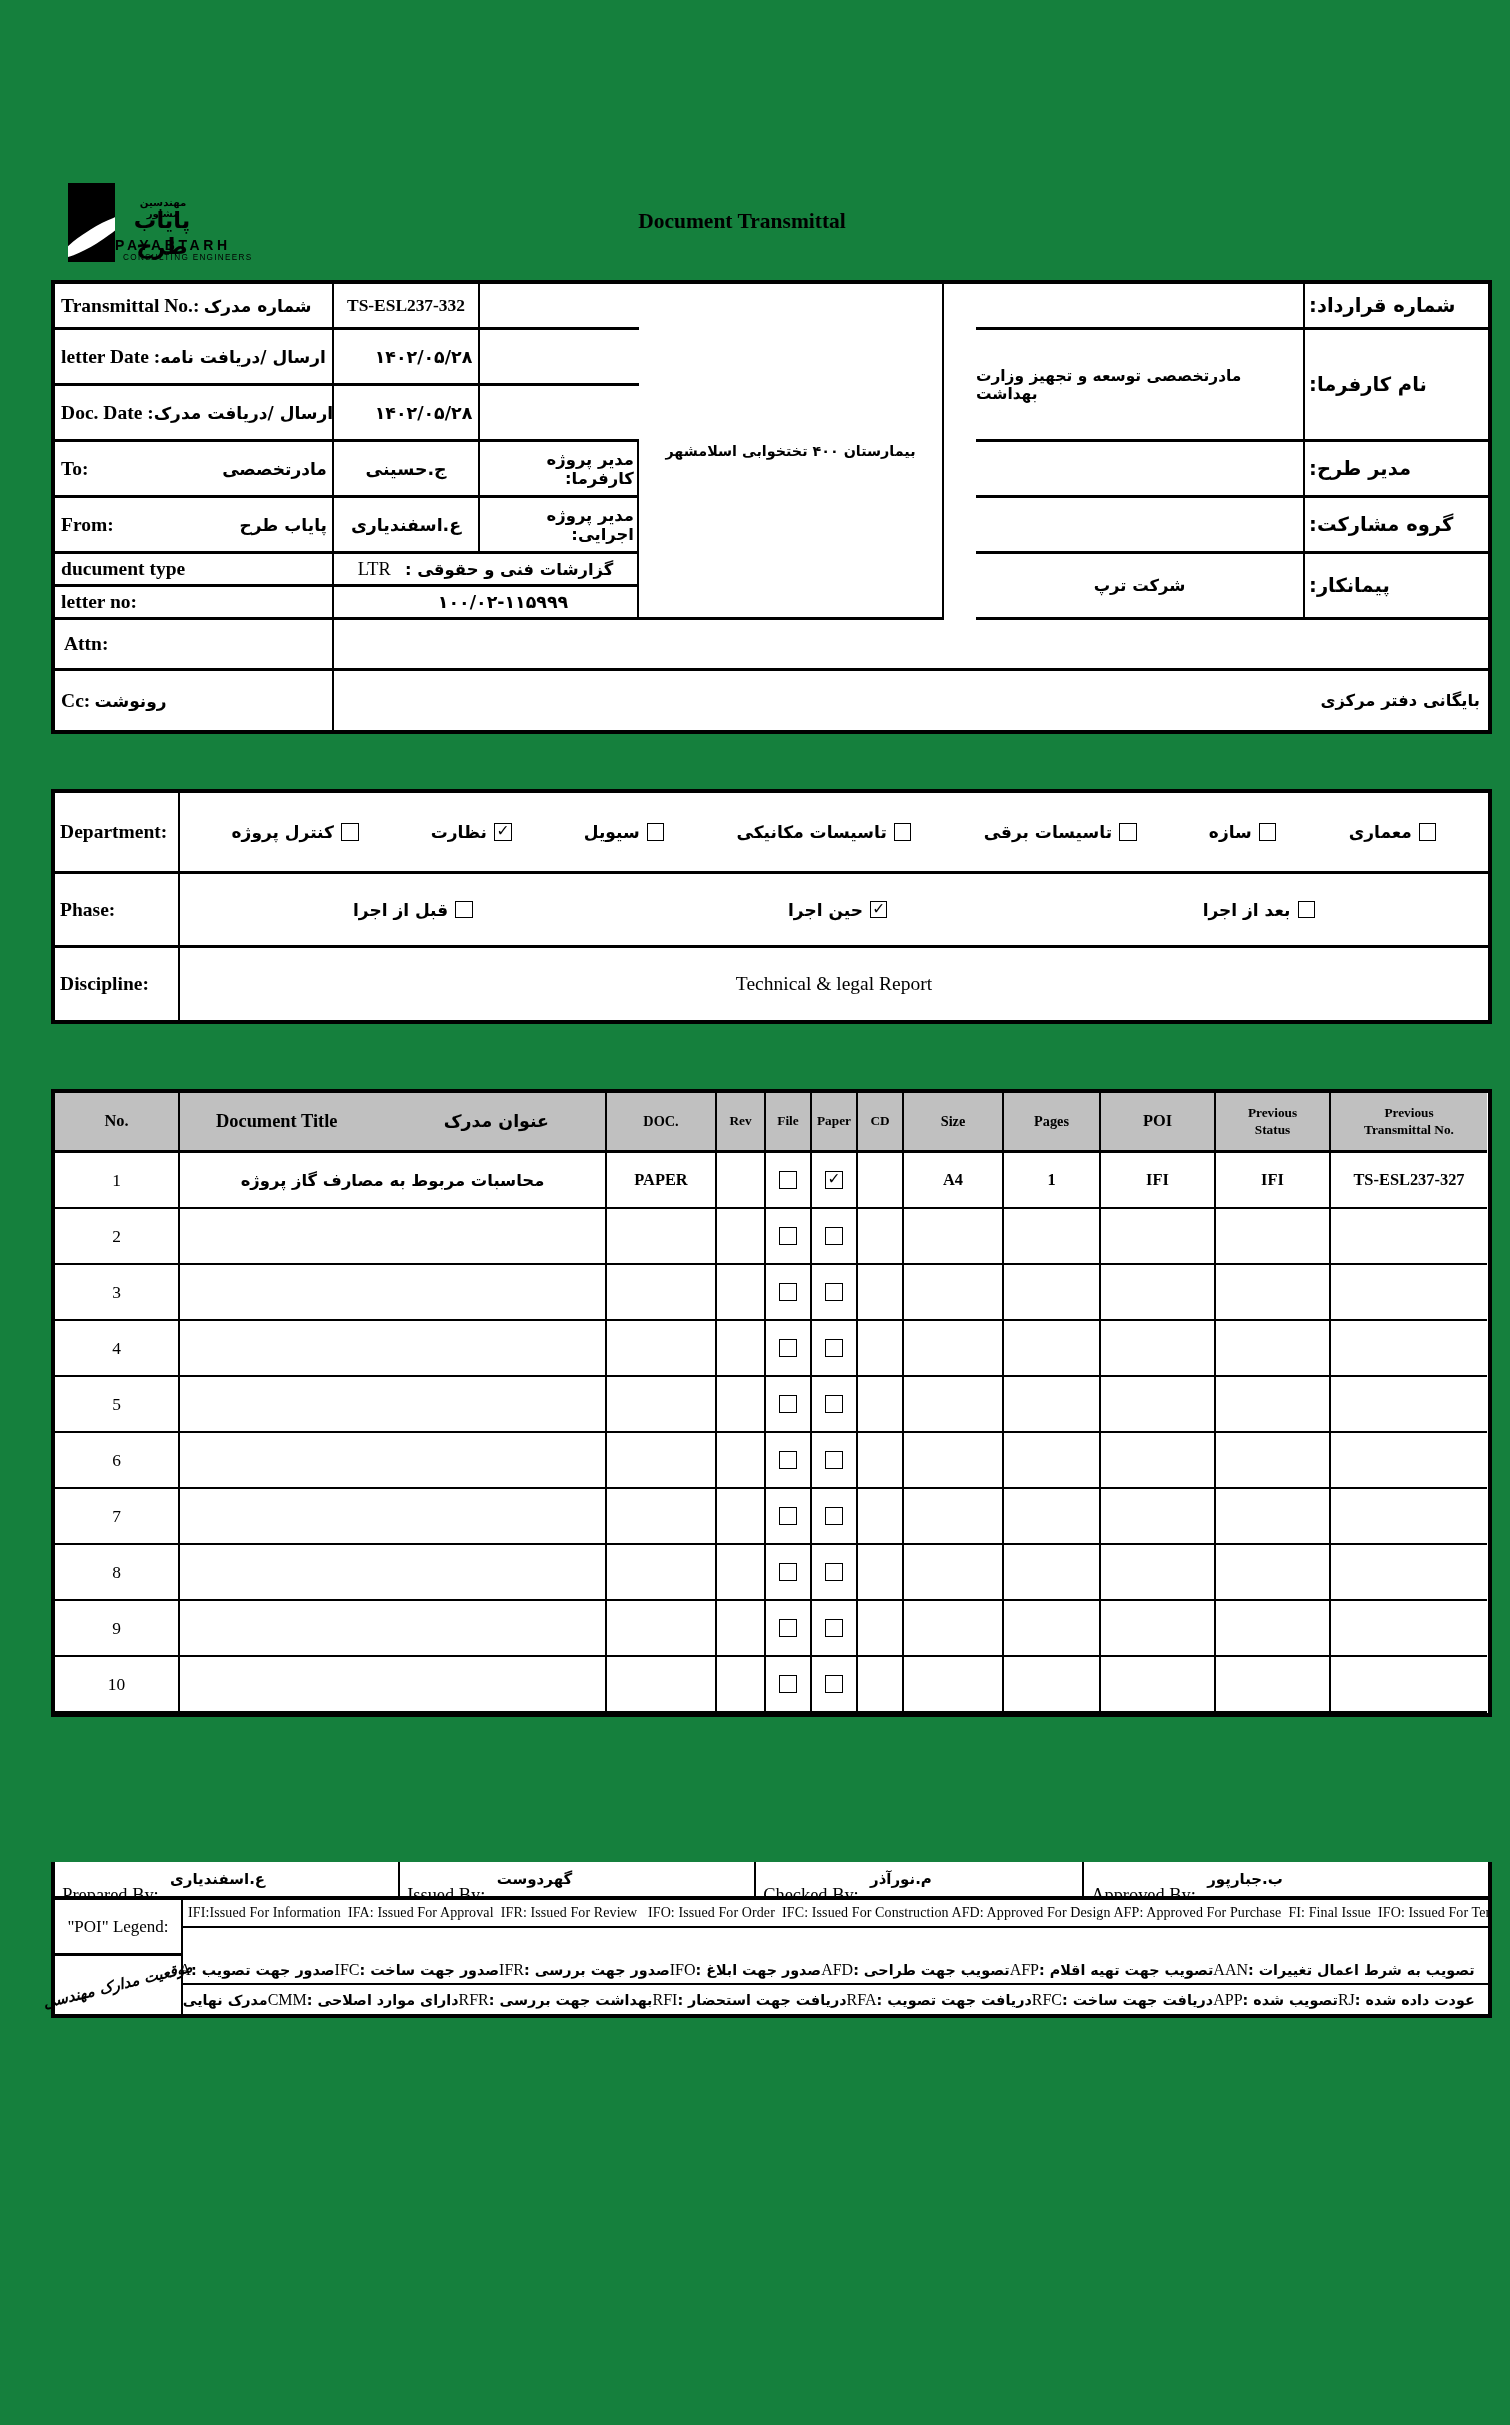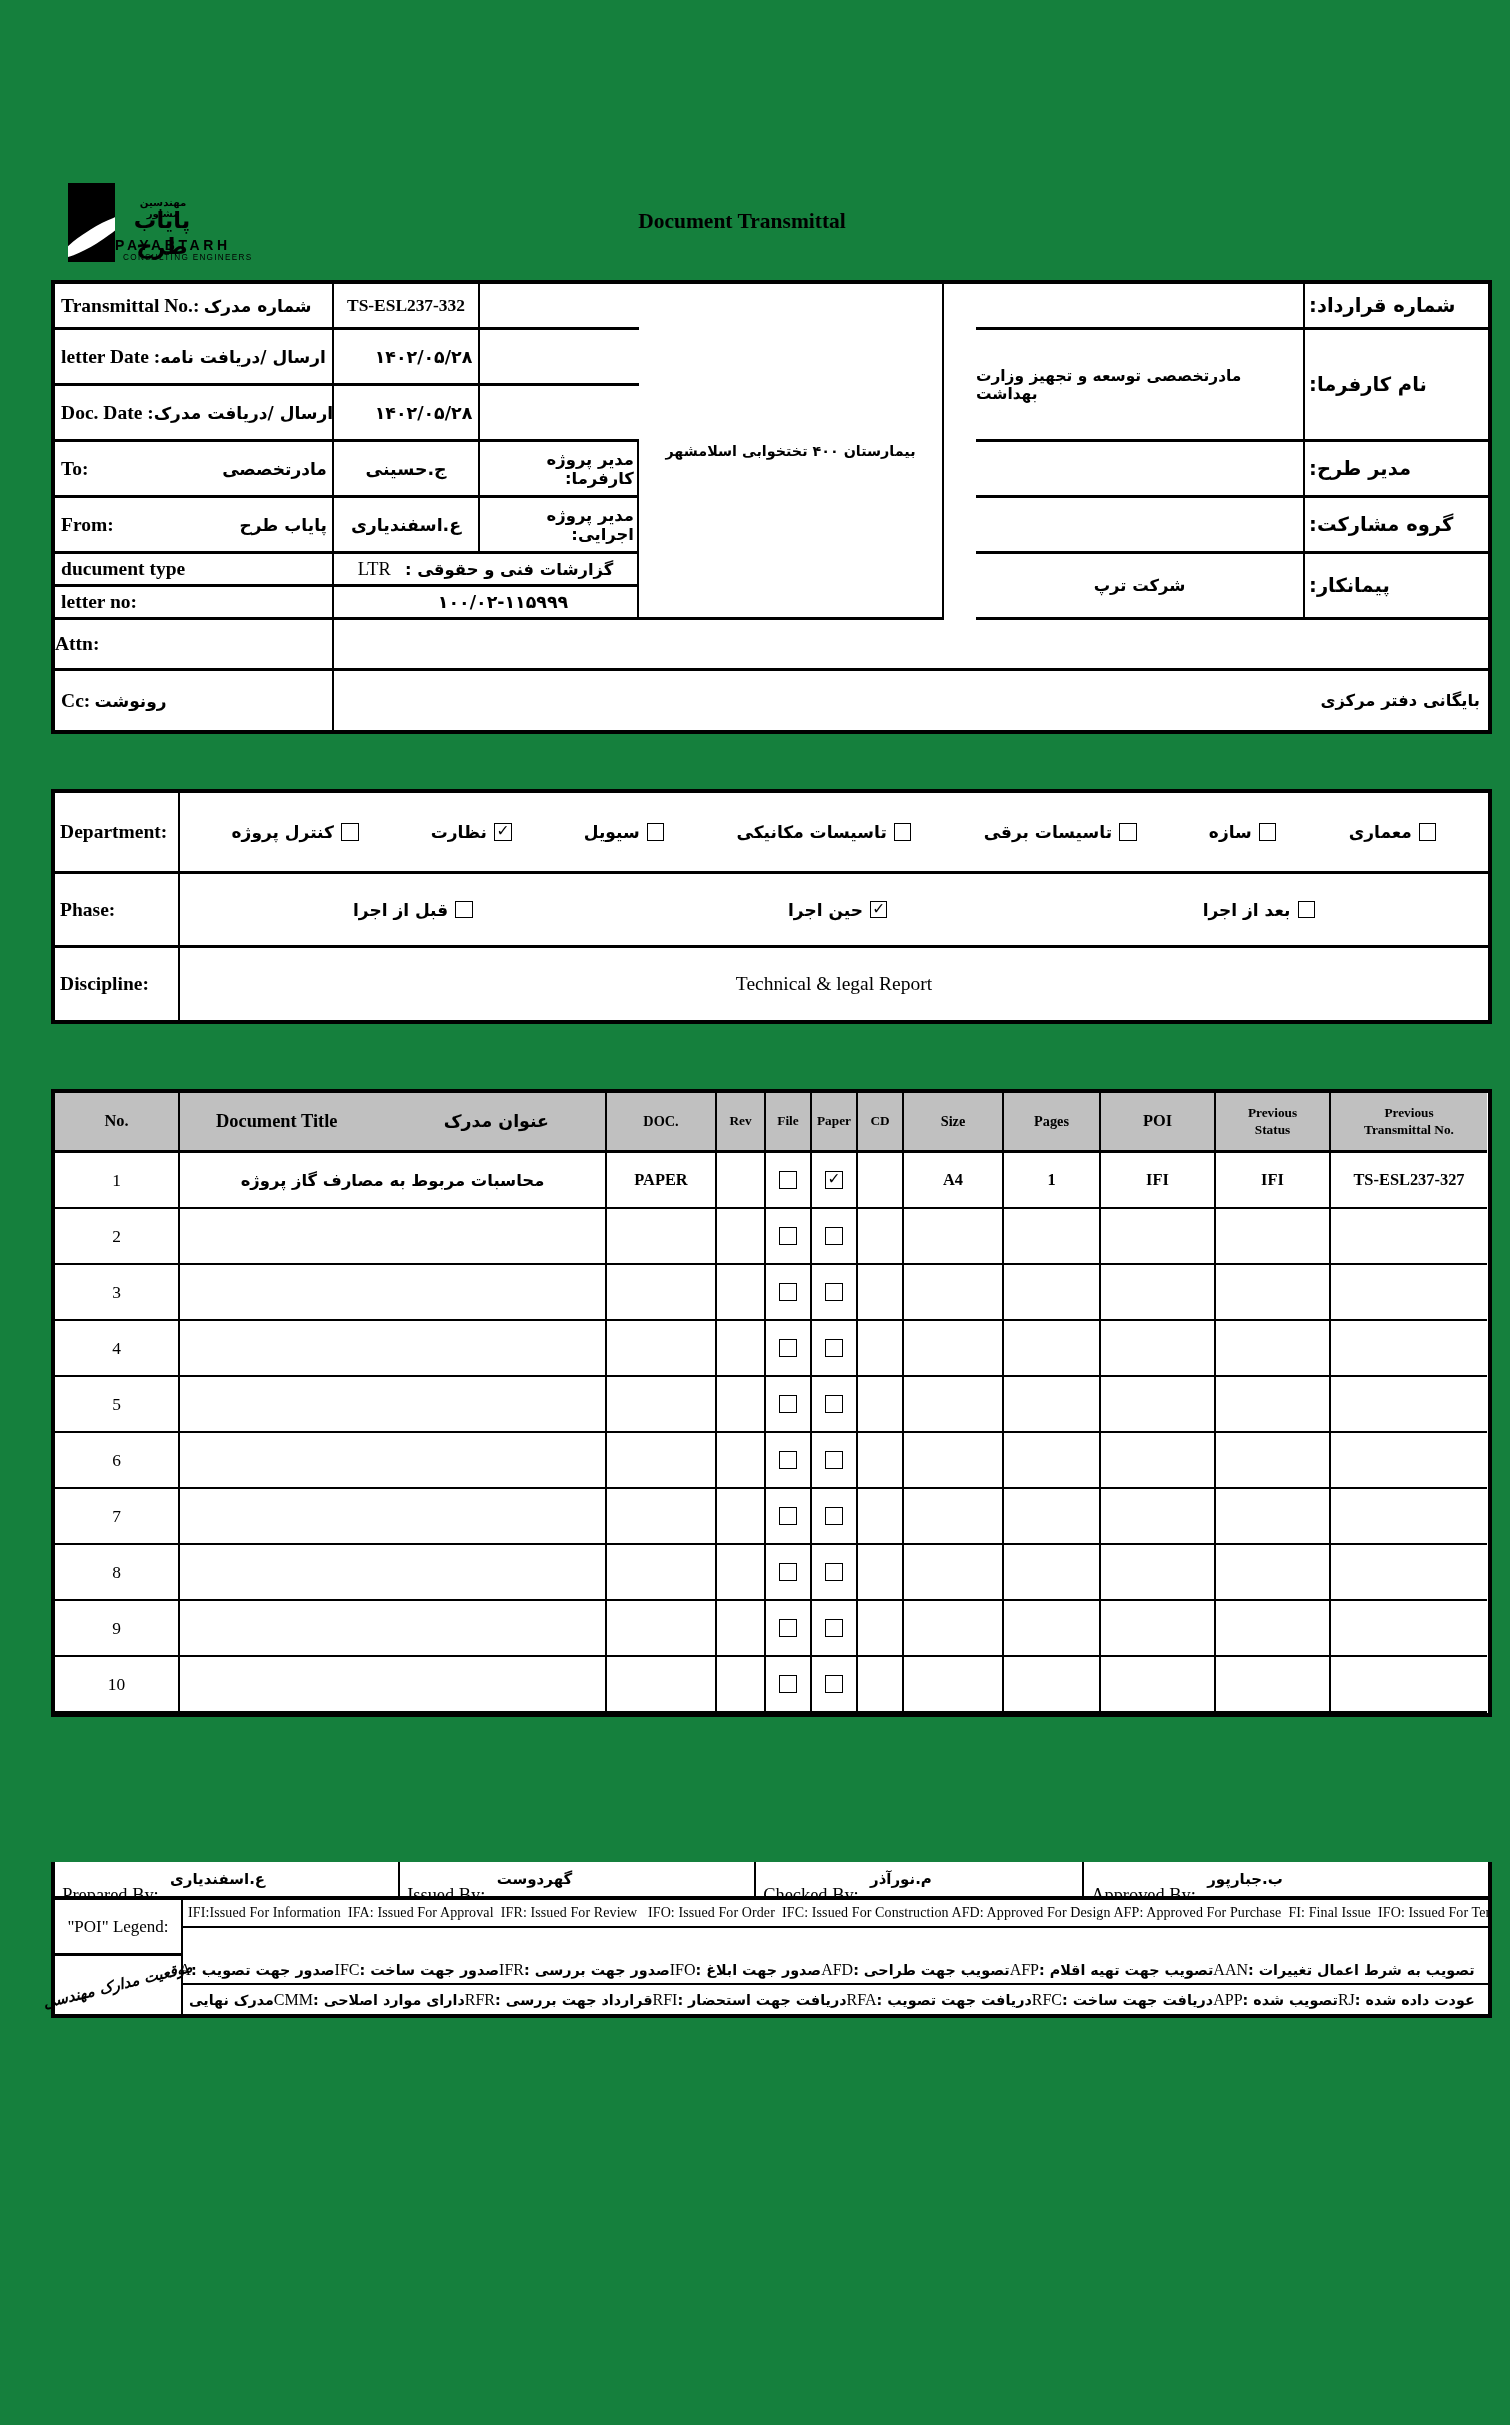--- a/index.html
+++ b/index.html
@@ -162,21 +162,21 @@
       <span class="en" style="font-size:18.4px;margin-left:0;margin-right:14.3px">LTR</span>
     </div>
     <div class="cell rval fa" style="grid-area:6/5/8/6;font-size:16.4px">شرکت ترپ</div>
     <div class="cell rlabel fa br0" style="grid-area:6/6/8/7">پیمانکار:</div>
 
     <div class="cell" style="grid-area:7/1/8/2;padding-left:6.1px">
       <span class="en-label">letter no:</span>
     </div>
     <div class="cell val fa num" style="grid-area:7/2/8/4">۱۰۰/۰۲-۱۱۵۹۹۹</div>
 
-    <div class="cell" style="grid-area:8/1/9/2;padding-left:0">
+    <div class="cell" style="grid-area:8/1/9/2;padding-left:9px">
       <span class="en-label">Attn:</span>
     </div>
     <div class="cell wide-val fa br0" style="grid-area:8/2/9/7"></div>
 
     <div class="cell bb0" style="grid-area:9/1/10/2;padding-left:6.1px;gap:4.1px">
       <span class="en-label">Cc:</span>
       <span class="fa-label fa">رونوشت</span>
     </div>
     <div class="cell wide-val fa br0 bb0" style="grid-area:9/2/10/7">بایگانی دفتر مرکزی</div>
   </div>
@@ -508,21 +508,21 @@
         <span class="leg-item fa"><span>عودت داده شده</span> :<span class="code">RJ</span></span>
 
         <span class="leg-item fa"><span>تصویب شده</span> :<span class="code">APP</span></span>
 
         <span class="leg-item fa"><span>دریافت جهت ساخت</span> :<span class="code">RFC</span></span>
 
         <span class="leg-item fa"><span>دریافت جهت تصویب</span> :<span class="code">RFA</span></span>
 
         <span class="leg-item fa"><span>دریافت جهت استحضار</span> :<span class="code">RFI</span></span>
 
-        <span class="leg-item fa"><span>قرارداد جهت بررسی</span> :<span class="code">RFR</span></span>
+        <span class="leg-item fa"><span>بهداشت جهت بررسی</span> :<span class="code">RFR</span></span>
 
         <span class="leg-item fa"><span>دارای موارد اصلاحی</span> :<span class="code">CMM</span></span>
 
         <span class="leg-item fa"><span>مدرک نهایی</span> :</span>
 
       </div>
   </div>
 
 </div>
 

